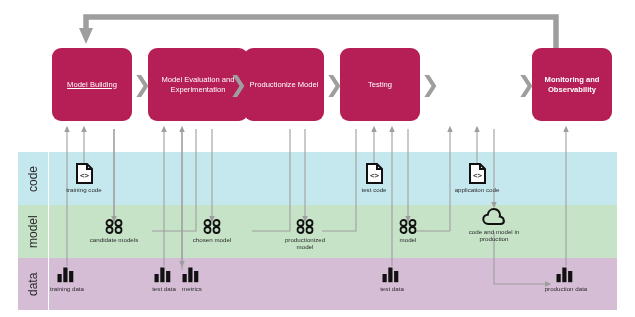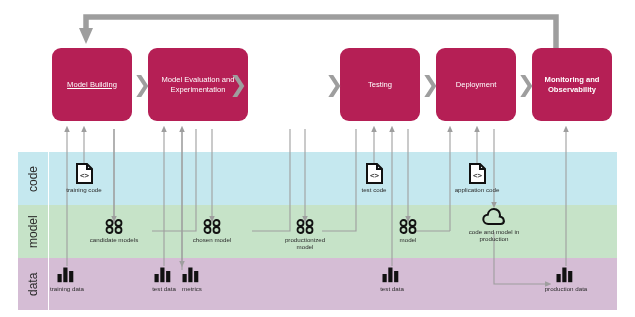--- a/index.html
+++ b/index.html
@@ -80,22 +80,22 @@
       <path d="M494,129 L494,205" marker-end="url(#ah)"></path>
 
       <path d="M494,232 L494,284 L548,284" marker-end="url(#ah)"></path>
 
       <path d="M566,266 L566,129" marker-end="url(#ah)"></path>
     </g>
   </svg>
 
   <div class="stage-box" style="left:52px;top:48px;width:80px;height:73px;text-decoration:underline;">Model Building</div>
   <div class="stage-box" style="left:148px;top:48px;width:100px;height:73px;">Model Evaluation and Experimentation</div>
+  <div class="stage-box" style="left:244px;top:48px;width:80px;height:73px;">Productionize Model</div>
   <div class="stage-box" style="left:340px;top:48px;width:80px;height:73px;">Testing</div>
-  <div class="stage-box" style="left:436px;top:48px;width:80px;height:73px;">Deployment</div>
   <div class="stage-box" style="left:532px;top:48px;width:80px;height:73px;font-weight:bold;">Monitoring and Observability</div>
 
   <div class="chevron" style="left:133px;top:74px;">❯</div>
   <div class="chevron" style="left:229px;top:74px;">❯</div>
   <div class="chevron" style="left:325px;top:74px;">❯</div>
   <div class="chevron" style="left:421px;top:74px;">❯</div>
   <div class="chevron" style="left:517px;top:74px;">❯</div>
 
   <div class="artifact" style="left:84px;top:163px;">
     <span>

